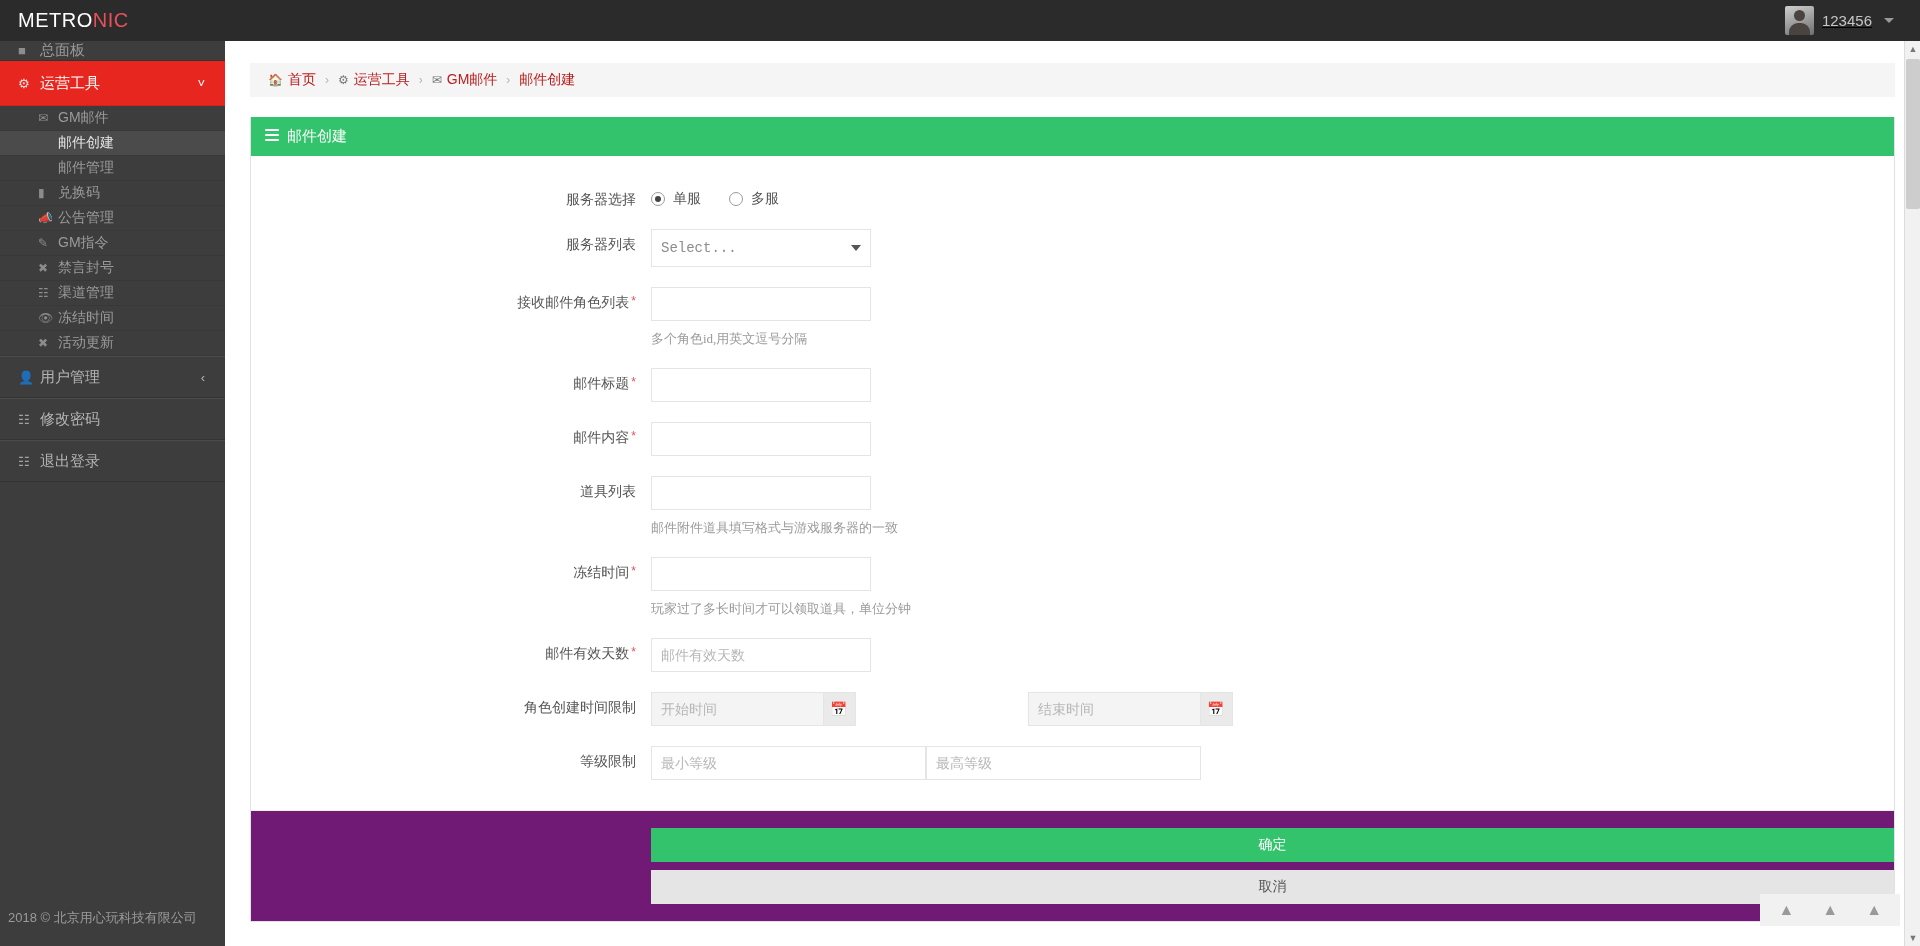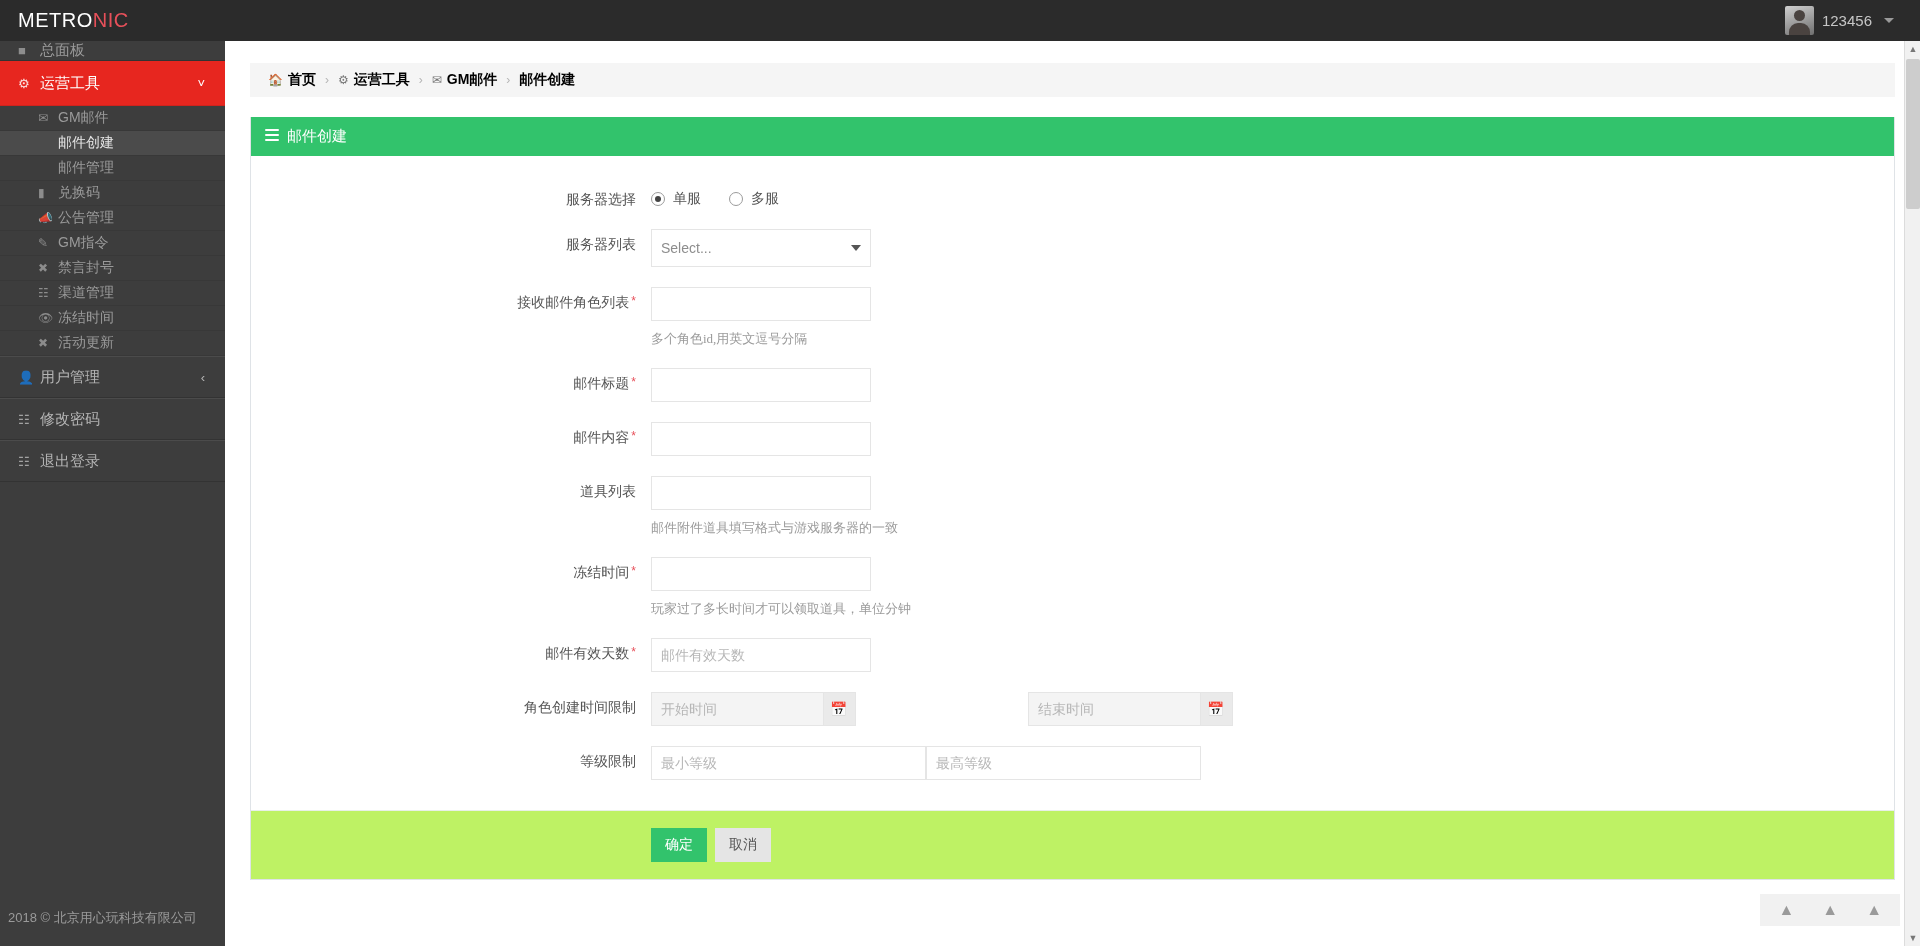--- a/index.html
+++ b/index.html
@@ -21,21 +21,21 @@
     display: flex; align-items: center;
   }
   #brand {
     width: 225px; padding-left: 18px;
     font-size: 20px; letter-spacing: .5px; font-weight: 400;
     color: #ffffff;
   }
   #brand .nic { color: #e7505a; }
   #header-right {
     margin-left: auto; display: flex; align-items: center;
-    height: 41px; padding-right: 26px; gap: 8px;
+    height: 41px; padding-right: 26px; gap: 8px; text-decoration: underline;
   }
   #avatar {
     width: 29px; height: 29px; border-radius: 2px;
     background: linear-gradient(160deg,#cfcfcf 0%,#9a9a9a 55%,#6f6f6f 100%);
     position: relative; overflow: hidden; flex: none;
   }
   #avatar::before {
     content: ""; position: absolute; left: 9px; top: 4px;
     width: 11px; height: 11px; border-radius: 50%;
     background: #4a4340;
@@ -117,21 +117,21 @@
     background: #ffffff;
     overflow: hidden;
   }
   #breadcrumb {
     margin: 22px 25px 0 25px;
     height: 34px; background: #f5f5f5;
     display: flex; align-items: center;
     padding: 0 0 0 18px;
     font-size: 14px; color: #666;
   }
-  #breadcrumb .crumb { color: #000000; white-space: nowrap; font-weight: bold; }
+  #breadcrumb .crumb { color: #b91c1c; white-space: nowrap; }
   #breadcrumb .sep { margin: 0 9px; color: #b5b5b5; font-size: 12px; }
   #breadcrumb .bc-icon { margin-right: 5px; font-size: 12px; color: #777; }
 
   
   #portlet {
     margin: 20px 25px 0 25px;
     border: 1px solid #dfe3e7;
     border-top: none;
     background: #fff;
   }
@@ -173,20 +173,21 @@
   .help {
     font-size: 13px; color: #9b9b9b;
     margin-top: 9px; white-space: nowrap; font-family: Liberation Serif, serif;
   }
   .select-box {
     width: 220px; height: 34px;
     border: 1px solid #e5e5e5; background: #fff;
     display: flex; align-items: center;
     padding: 18px 9px; font-size: 14px; color: #8d8d8d;
     cursor: pointer;
+    font-family: Liberation Mono, monospace;
   }
   .select-box .tri {
     margin-left: auto; width: 0; height: 0;
     border-left: 5px solid transparent;
     border-right: 5px solid transparent;
     border-top: 6px solid #555;
   }
   .radio-group { display: flex; align-items: center; padding-top: 6px; gap: 10px;}
   .radio-wrap { display: flex; align-items: center; cursor: pointer; margin-right: 18px;}
   .rad {
@@ -212,23 +213,23 @@
     cursor: pointer; flex: none;
   }
   .cal-ico { font-size: 14px; color: #333; line-height: 1; }
   .date-gap { width: 155px; }
 
   .levelpair { display: flex; }
   .levelpair .inp.lv { width: 275px; }
 
   #portlet-foot {
     border-top: 1px solid #e8f0e8;
-    background: #bef264;
+    background: #701a75;
     padding: 17px 0 17px 400px;
-    display: flex; gap: 8px;
+    display: flex; gap: 8px; flex-direction: column;
   }
   .btn {
     height: 34px; min-width: 47px; padding: 0 14px;
     font-size: 14px; border: none; cursor: pointer;
     font-family: "Liberation Sans", sans-serif;
   }
   .btn-green { background: #32c36c; color: #fff; }
   .btn-grey { background: #e5e5e5; color: #555; }
 
   

